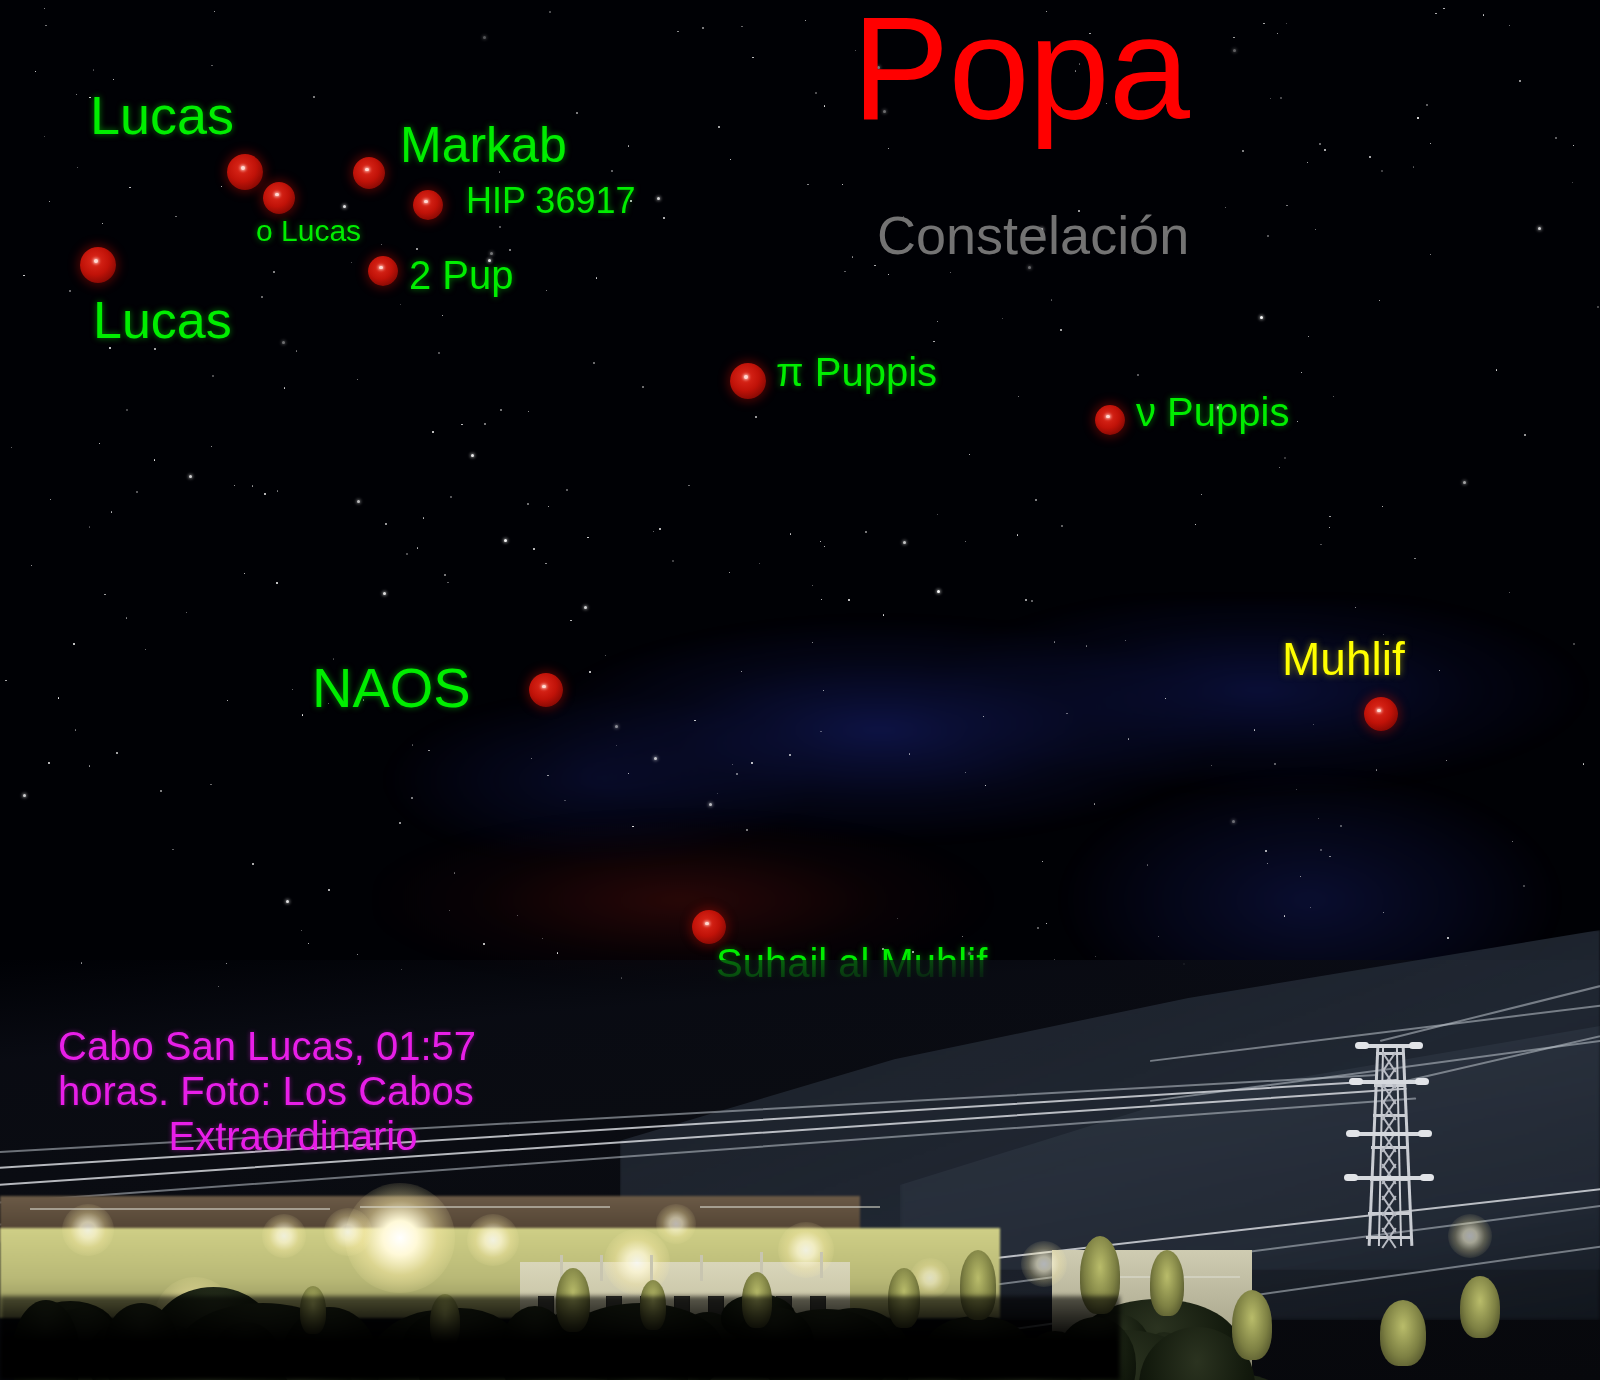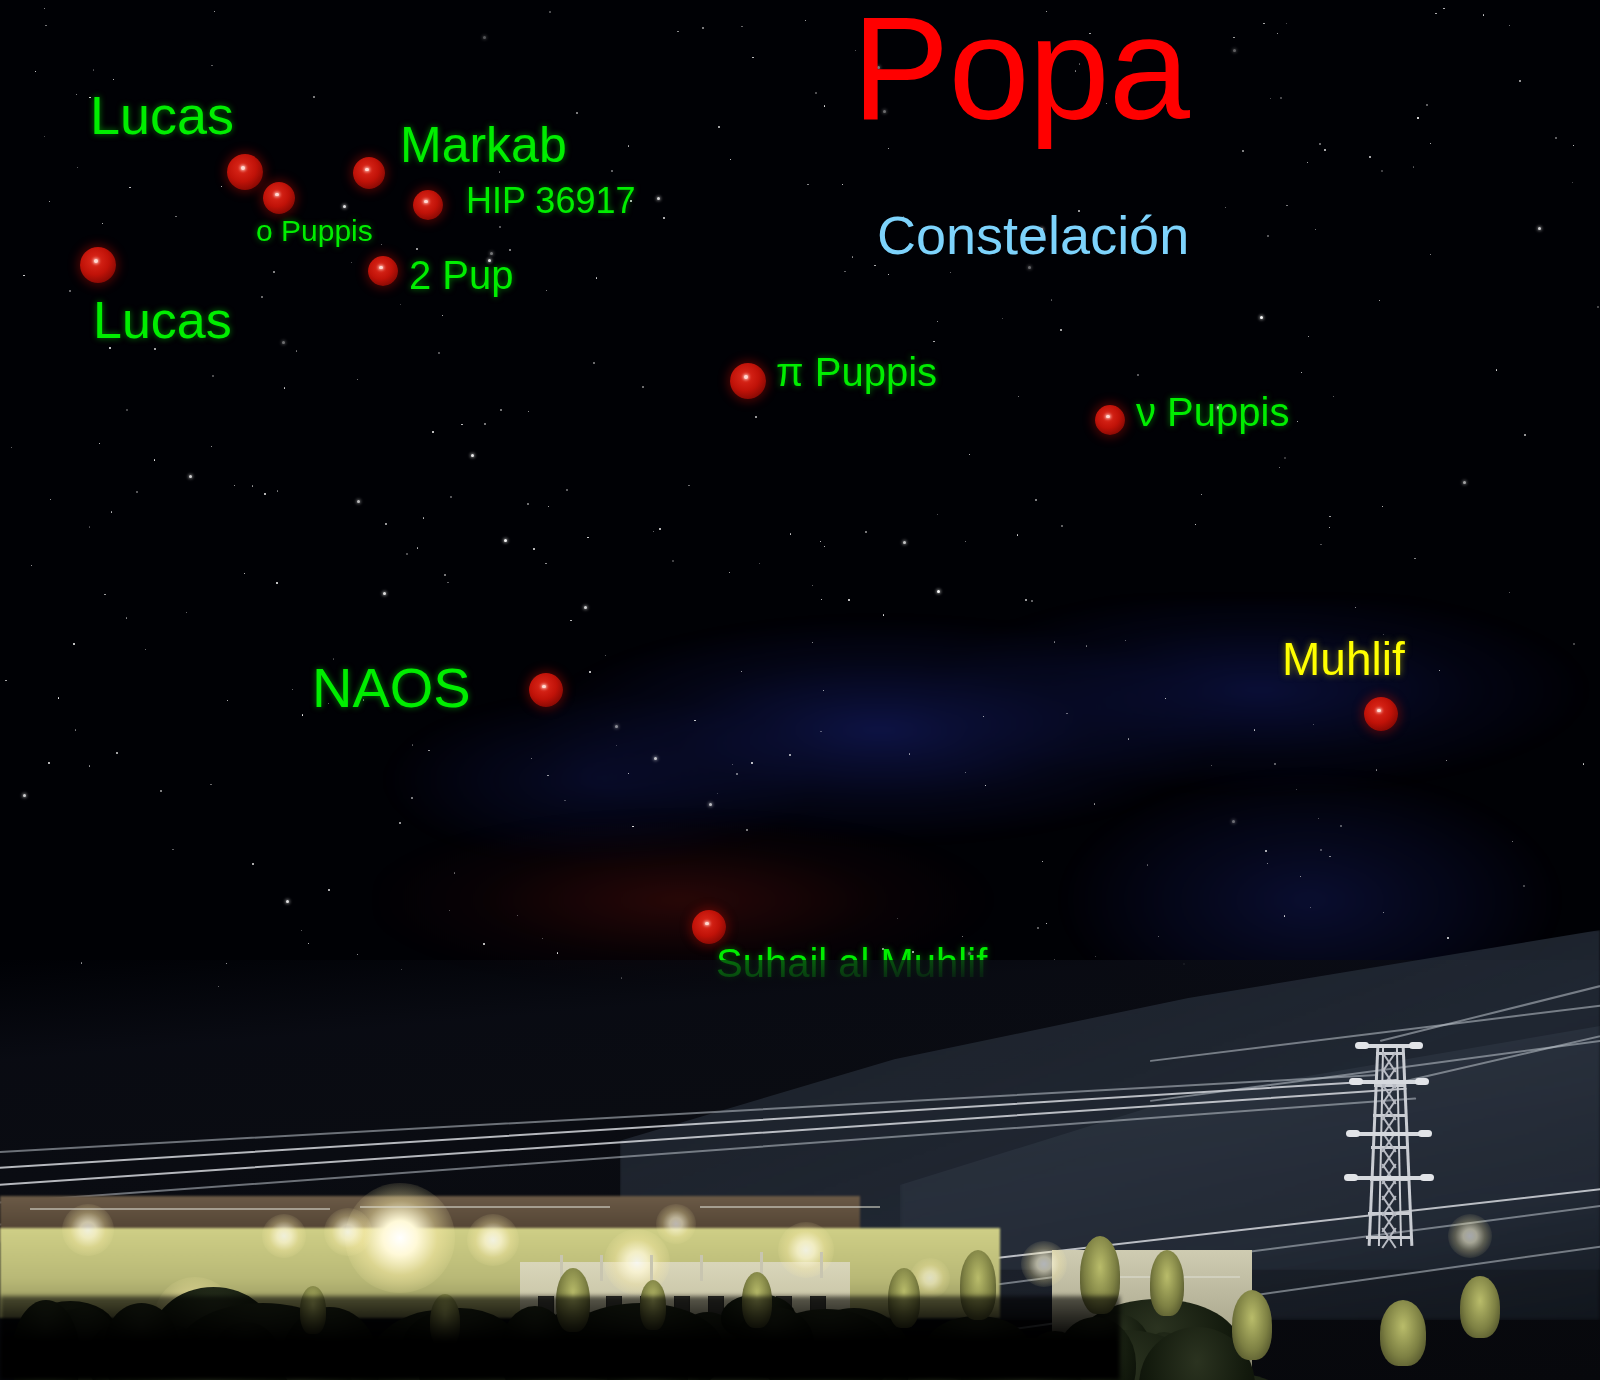--- a/index.html
+++ b/index.html
@@ -53,21 +53,21 @@
   .marker::after {
     content:""; position:absolute; left:38%; top:34%;
     width:11%; height:11%; min-width:3px; min-height:3px;
     border-radius:50%; background:#ffd9d2; box-shadow:0 0 3px 1px rgba(255,220,210,0.8);
   }
 
   
   .lbl { position:absolute; white-space:nowrap; line-height:1; }
   .lbl-green  { color:#00ee00; text-shadow:0 0 6px rgba(0,230,0,0.55); }
   .lbl-yellow { color:#ffff00; text-shadow:0 0 7px rgba(240,240,0,0.5); }
-  .lbl-white  { color:#7dd3fc; }
+  .lbl-white  { color:#737373; }
   .lbl-red    { color:#ff0000; }
   .lbl-magenta{ color:#e81ee8; text-shadow:0 0 5px rgba(225,20,225,0.45); }
 
   #title-popa        { left:852px;  top:-4px;   font-size:146px; letter-spacing:-1px; }
   #title-constelacion{ left:877px;  top:208px;  font-size:54px; }
 
   #lbl-azmidi        { left:90px;   top:88px;   font-size:54px; }
   #lbl-markab        { left:400px;  top:120px;  font-size:50px; }
   #lbl-hip36917      { left:466px;  top:183px;  font-size:36px; }
   #lbl-opuppis       { left:256px;  top:216px;  font-size:30px; }
@@ -513,21 +513,21 @@
       <div class="marker" style="left: 1364px; top: 697px; width: 34px; height: 34px;"></div>
       <div class="marker" style="left: 692px; top: 910px; width: 34px; height: 34px;"></div>
     </div>
 
   <div class="lbl lbl-red" id="title-popa">Popa</div>
   <div class="lbl lbl-white" id="title-constelacion">Constelación</div>
 
   <div class="lbl lbl-green" id="lbl-azmidi">Lucas</div>
   <div class="lbl lbl-green" id="lbl-markab">Markab</div>
   <div class="lbl lbl-green" id="lbl-hip36917">HIP 36917</div>
-  <div class="lbl lbl-green" id="lbl-opuppis">o Puppis</div>
+  <div class="lbl lbl-green" id="lbl-opuppis">o Lucas</div>
   <div class="lbl lbl-green" id="lbl-3pup">2 Pup</div>
   <div class="lbl lbl-green" id="lbl-tureis">Lucas</div>
   <div class="lbl lbl-green" id="lbl-pipuppis">π Puppis</div>
   <div class="lbl lbl-green" id="lbl-nupuppis">ν Puppis</div>
   <div class="lbl lbl-green" id="lbl-naos">NAOS</div>
   <div class="lbl lbl-yellow" id="lbl-canopus">Muhlif</div>
   <div class="lbl lbl-green" id="lbl-suhail">Suhail al Muhlif</div>
 
   <div class="ground"></div>
   <div class="hillside"></div>
@@ -718,14 +718,19 @@
       <div class="palm" style="left: 1150px; top: 1250px; width: 34px; height: 66px;"></div>
       <div class="palm" style="left: 1232px; top: 1290px; width: 40px; height: 70px;"></div>
       <div class="palm" style="left: 430px; top: 1294px; width: 30px; height: 54px;"></div>
       <div class="palm" style="left: 1380px; top: 1300px; width: 46px; height: 66px;"></div>
       <div class="palm" style="left: 1460px; top: 1276px; width: 40px; height: 62px;"></div>
       <div class="palm" style="left: 300px; top: 1286px; width: 26px; height: 48px;"></div>
       <div class="palm" style="left: 640px; top: 1280px; width: 26px; height: 50px;"></div>
     </div>
   <div class="darkfg"></div>
 
+  <div id="caption" class="lbl-magenta">
+    <div>Cabo San Lucas, 01:57</div>
+    <div>horas. Foto: Los Cabos</div>
+    <div style="text-align:center">Extraordinario</div>
+  </div>
 
 </div>
 
 </body></html>

